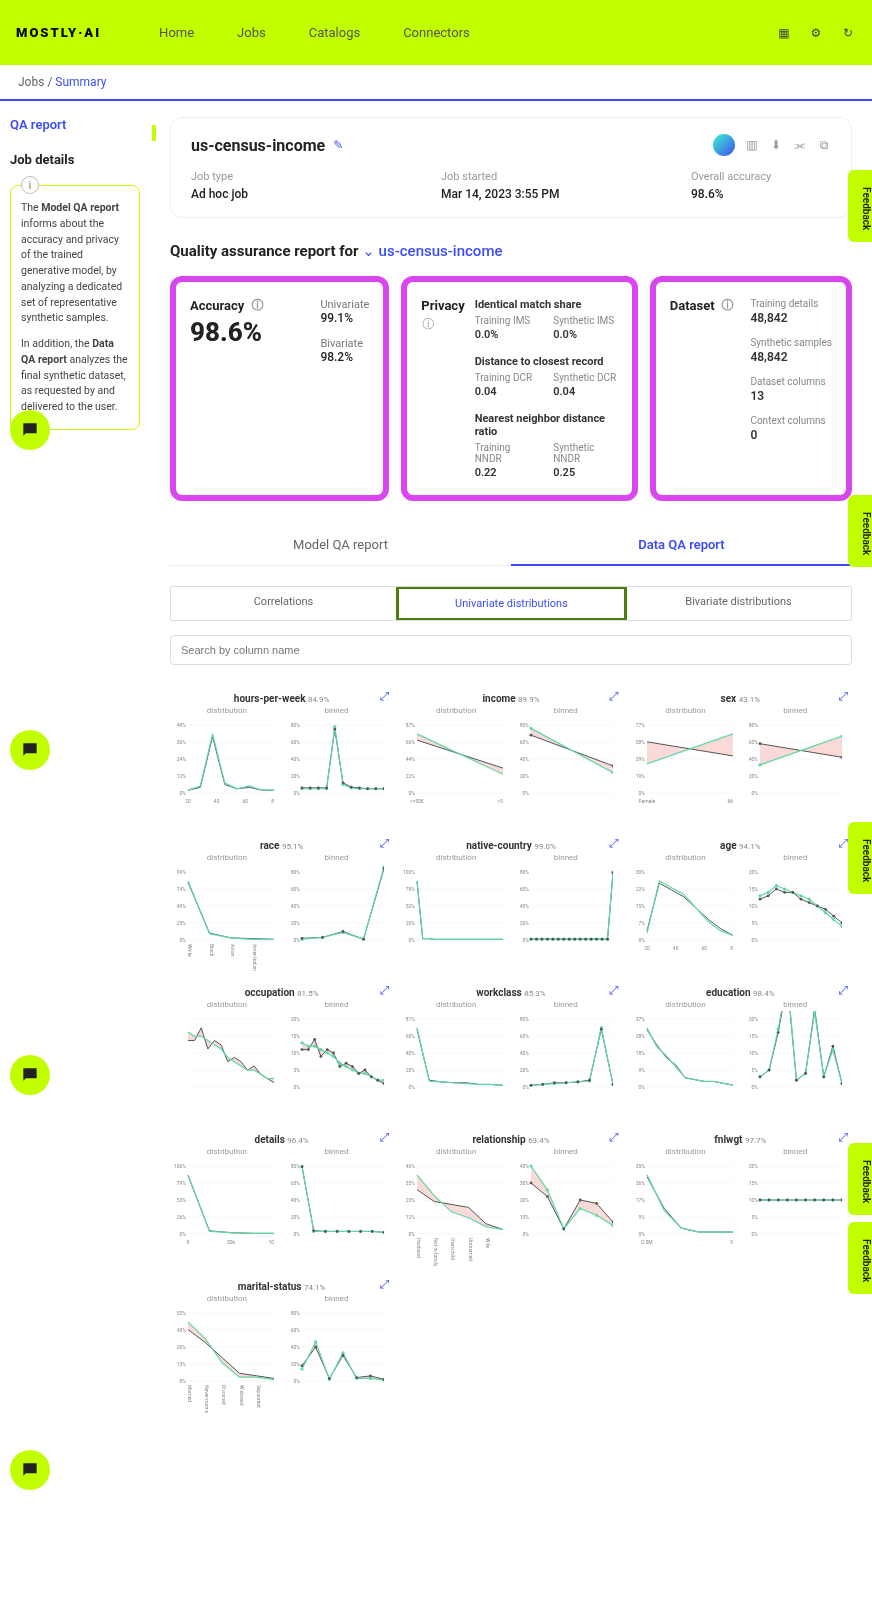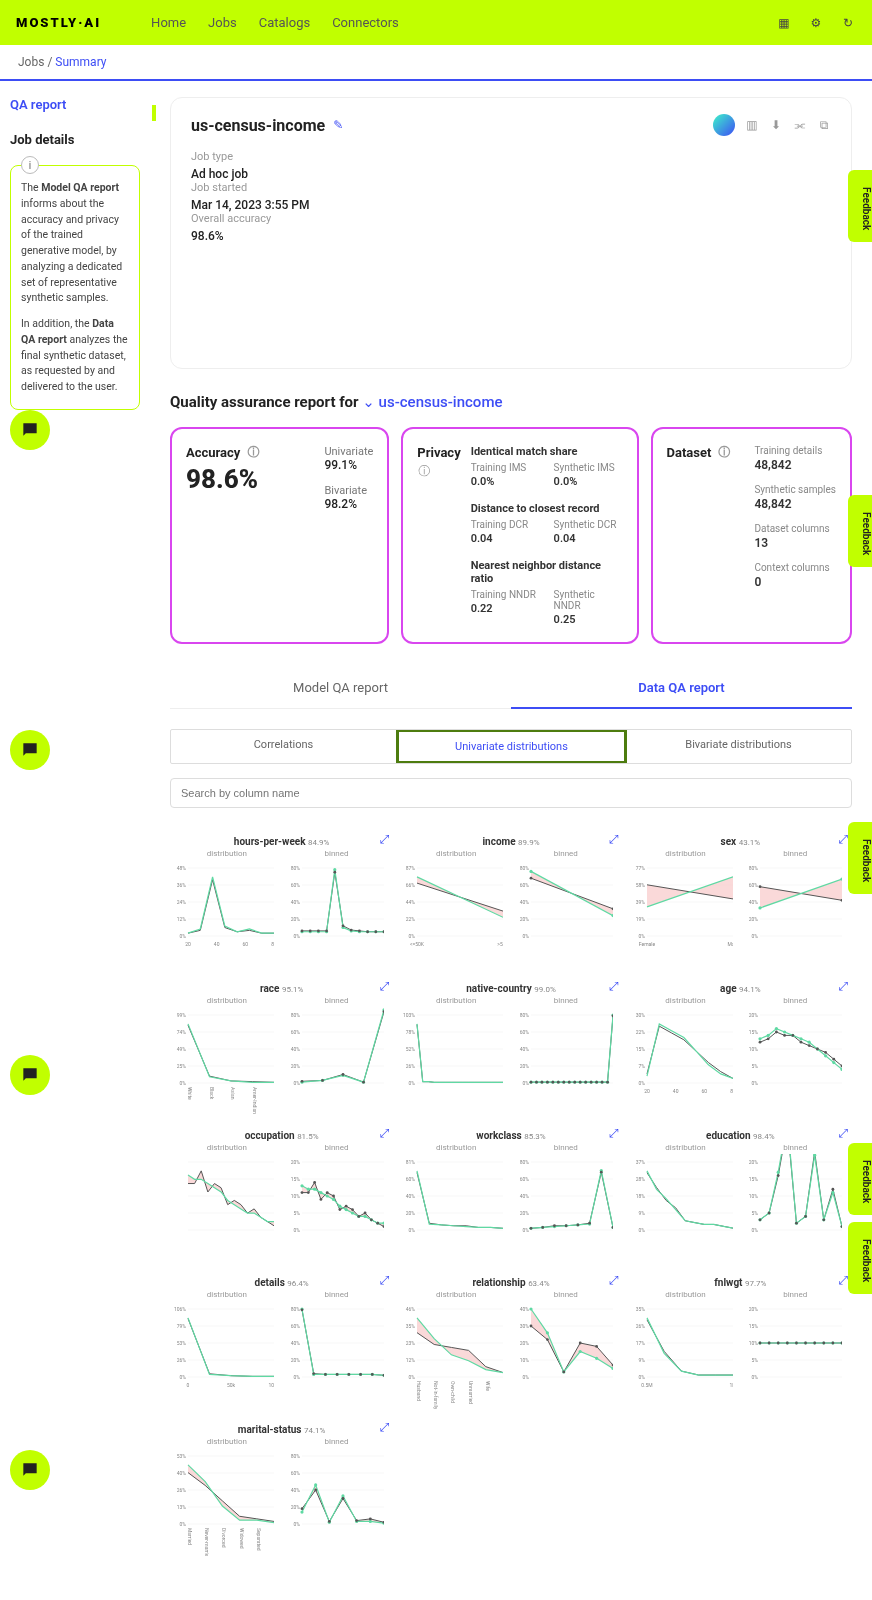--- a/index.html
+++ b/index.html
@@ -5,28 +5,28 @@
 * { box-sizing: border-box; margin: 0; padding: 0; }
 body {
   font-family: -apple-system, BlinkMacSystemFont, "Segoe UI", Roboto, Arial, sans-serif;
   background: #fff;
   color: #333;
   font-size: 12px;
   width: 872px;
 }
 .topbar {
   background: #c1ff00;
-  height: 45px;
+  height: 65px;
   display: flex;
   align-items: center;
   padding: 0 16px;
   gap: 30px;
 }
 .brand { font-weight: 900; letter-spacing: 2px; font-size: 13px; color: #000; }
-.navlinks { display: flex; gap: 22px; margin-left: 20px; }
+.navlinks { display: flex; gap: 43px; margin-left: 28px; }
 .navlinks a { color: #555; font-size: 13px; text-decoration: none; }
 .topicons { margin-left: auto; display: flex; gap: 16px; }
 .topicons span { width: 16px; height: 16px; display: flex; align-items:center; justify-content:center; color:#444; }
 .breadcrumbs {
   padding: 10px 18px;
   font-size: 12px;
   border-bottom: 2px solid #3d4df5;
   color: #666;
 }
 .breadcrumbs .active { color: #3d4df5; }
@@ -84,30 +84,30 @@
 }
 .header-card .title-row { display:flex; align-items:center; }
 .header-card h2 { font-size: 16px; font-weight:700; color:#222; margin-right:8px; }
 .pencil { color:#3d4df5; font-size:12px; }
 .header-actions { margin-left:auto; display:flex; gap:10px; align-items:center; }
 .avatar {
   width:22px; height:22px; border-radius:50%;
   background: linear-gradient(135deg,#3df5c9,#3d4df5);
 }
 .icon-s { width:14px; height:14px; display:inline-flex; align-items:center; justify-content:center; color:#999; font-size:12px; }
-.header-meta { display:flex; margin-top:14px;flex-direction:column; }
+.header-meta { display:flex; margin-top:14px; }
 .header-meta .col { flex:1; }
 .header-meta .col.last { flex:0 0 140px; }
 .meta-label { color:#999; font-size:11px; margin-bottom:4px; }
 .meta-value { color:#222; font-size:12px; font-weight:500; }
 .qa-title { font-size:15px; font-weight:700; color:#222; margin:24px 0 16px; }
 .qa-title a { color:#3d4df5; font-weight:500; text-decoration:none; }
 .metrics-row { display:flex; gap:12px; }
 .metric-card {
-  border:2px solid #d946ef; border-radius:12px; padding:16px 14px; background:#fff;
+  border:6px solid #d946ef; border-radius:12px; padding:16px 14px; background:#fff;
 }
 .metric-card .mc-title { font-size:13px; font-weight:700; color:#222; margin-bottom:4px; display:flex; align-items:center; gap:6px; }
 .mc-accuracy { flex:1.05; display:flex; gap:12px; }
 .mc-accuracy .big { font-size:26px; font-weight:800; color:#222; margin-top:4px; }
 .mc-accuracy .right-col { margin-left:auto; font-size:11px; color:#777; }
 .mc-accuracy .right-col .v { color:#222; font-size:12px; margin-bottom:12px; font-weight:500; }
 .mc-privacy { flex:1.15; display:flex; gap:10px; }
 .mc-privacy .pv-right { font-size:11px; color:#333; flex:1; }
 .mc-privacy .sect-t { font-weight:700; margin-bottom:4px; font-size:11px; }
 .mc-privacy .pair { display:flex; gap:14px; margin-bottom:14px; }

